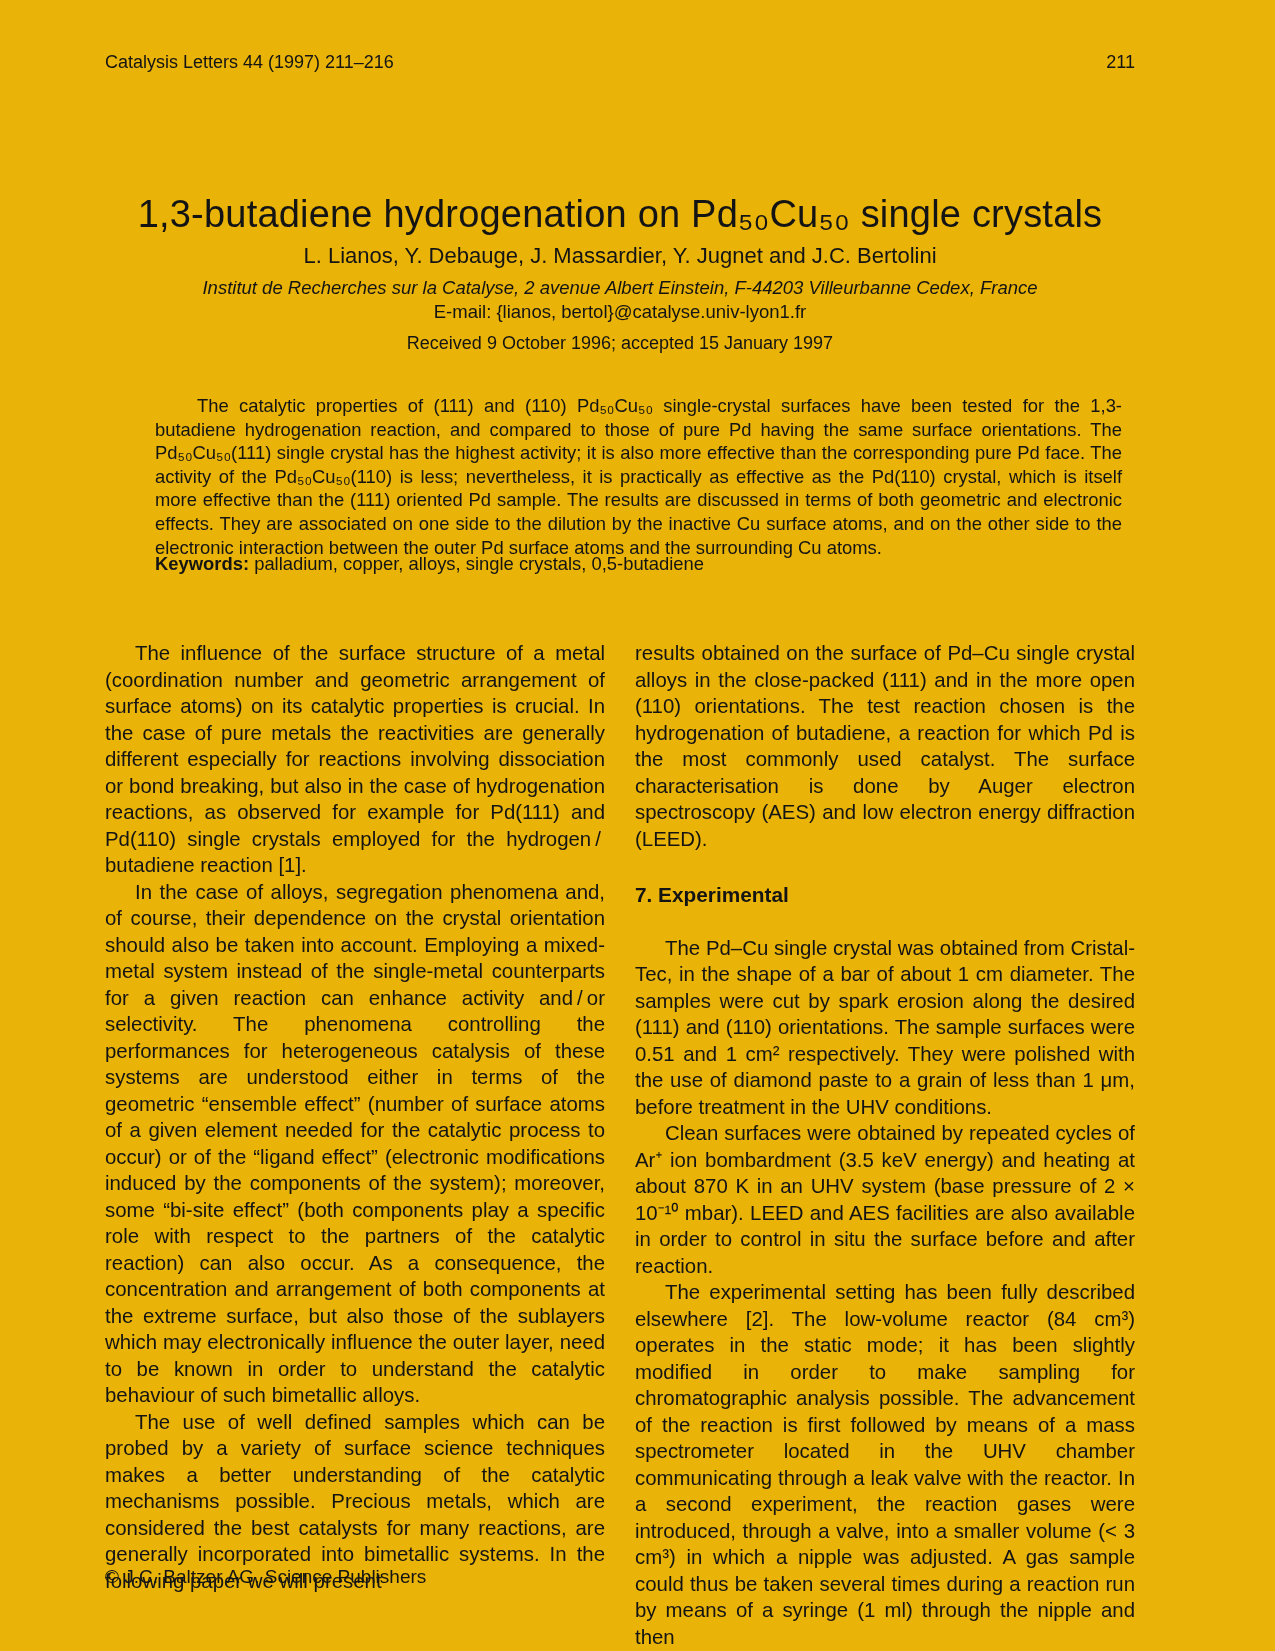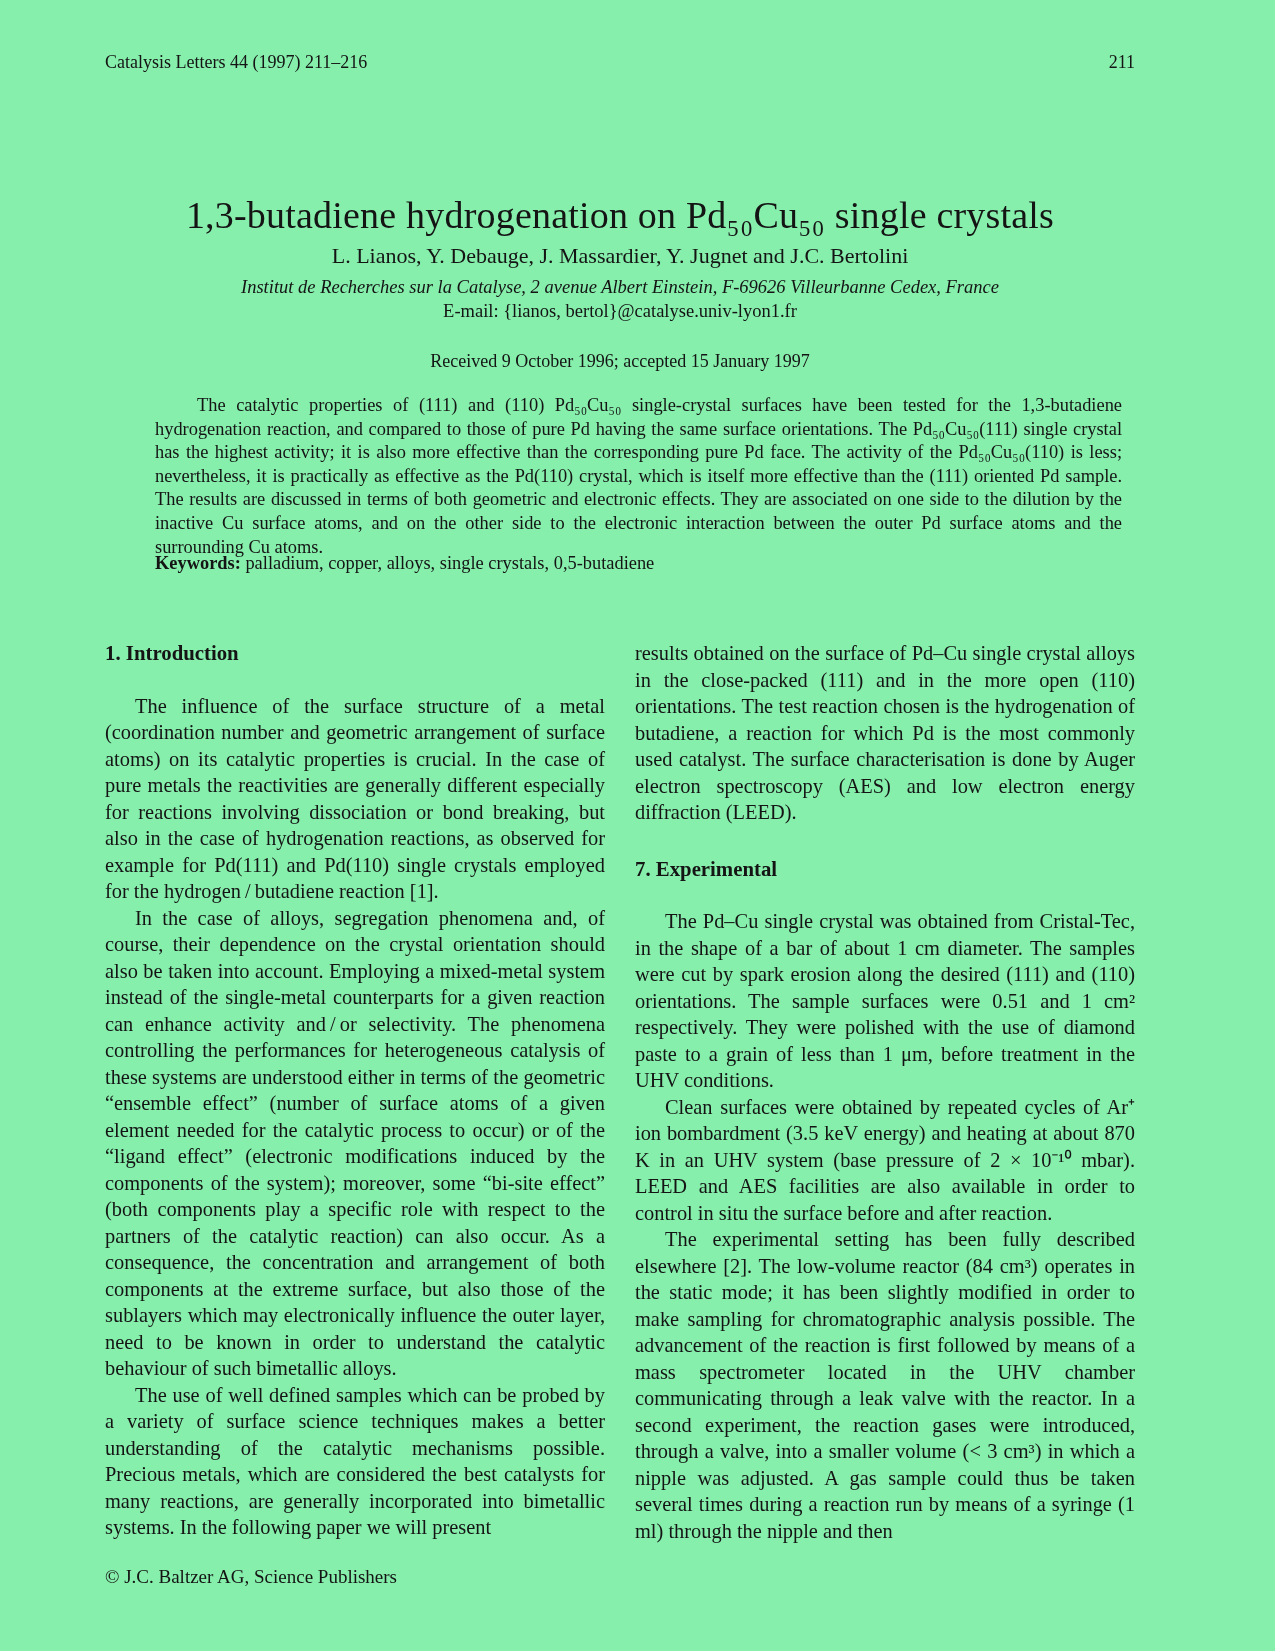--- a/index.html
+++ b/index.html
@@ -1,21 +1,21 @@
 <!DOCTYPE html>
 <html lang="en"><head>
 <meta charset="utf-8">
 <style>
   html,body{margin:0;padding:0;background:#e8e8e8;}
   .page{
     position:relative;
     width:1275px;height:1651px;
     margin:0 auto;
-    background:#86efac;
-    font-family:Liberation Serif, serif;
+    background:#eab308;
+    font-family:Liberation Sans, sans-serif;
     color:#141414;
     overflow:hidden;
   }
   .running-head{
     position:absolute;top:52px;left:105px;right:140px;
     display:flex;justify-content:space-between;align-items:baseline;
     font-size:18px;
   }
   .paper-title{
     position:absolute;top:168px;left:105px;right:140px;
@@ -27,21 +27,21 @@
   }
   .affiliation{
     position:absolute;top:277px;left:105px;right:140px;
     text-align:center;font-size:18.5px;font-style:italic;
   }
   .email{
     position:absolute;top:301px;left:105px;right:140px;
     text-align:center;font-size:18.5px;
   }
   .received{
-    position:absolute;top:351px;left:105px;right:140px;
+    position:absolute;top:333px;left:105px;right:140px;
     text-align:center;font-size:18px;
   }
   .abstract{
     position:absolute;top:394px;left:155px;width:967px;
     font-size:18.4px;line-height:23.6px;text-align:justify;
     text-indent:42px;
   }
   .keywords{
     position:absolute;top:553px;left:155px;width:967px;
     font-size:18.4px;
@@ -71,37 +71,36 @@
 
   <div class="running-head">
     <span>Catalysis Letters 44 (1997) 211–216</span>
     <span>211</span>
   </div>
 
   <h1 class="paper-title">1,3-butadiene hydrogenation on Pd₅₀Cu₅₀ single crystals</h1>
 
   <div class="authors">L. Lianos, Y. Debauge, J. Massardier, Y. Jugnet and J.C. Bertolini</div>
 
-  <div class="affiliation">Institut de Recherches sur la Catalyse, 2 avenue Albert Einstein, F-69626 Villeurbanne Cedex, France</div>
+  <div class="affiliation">Institut de Recherches sur la Catalyse, 2 avenue Albert Einstein, F-44203 Villeurbanne Cedex, France</div>
 
   <div class="email">E-mail: {lianos, bertol}@catalyse.univ-lyon1.fr</div>
 
   <div class="received">Received 9 October 1996; accepted 15 January 1997</div>
 
   <div class="abstract">The catalytic properties of (111) and (110) Pd₅₀Cu₅₀ single-crystal surfaces have been tested for the 1,3-butadiene hydrogenation reaction, and compared to those of pure Pd having the same surface orientations. The Pd₅₀Cu₅₀(111) single crystal has the highest activity; it is also more effective than the corresponding pure Pd face. The activity of the Pd₅₀Cu₅₀(110) is less; nevertheless, it is practically as effective as the Pd(110) crystal, which is itself more effective than the (111) oriented Pd sample. The results are discussed in terms of both geometric and electronic effects. They are associated on one side to the dilution by the inactive Cu surface atoms, and on the other side to the electronic interaction between the outer Pd surface atoms and the surrounding Cu atoms.</div>
 
   <div class="keywords">
     <b>Keywords:</b>
     <span>palladium, copper, alloys, single crystals, 0,5-butadiene</span>
   </div>
 
   <div class="columns">
 
     <div class="col">
-      <div class="sec-heading">1. Introduction</div>
       <p>The influence of the surface structure of a metal (coordination number and geometric arrangement of surface atoms) on its catalytic properties is crucial. In the case of pure metals the reactivities are generally different especially for reactions involving dissociation or bond breaking, but also in the case of hydrogenation reactions, as observed for example for Pd(111) and Pd(110) single crystals employed for the hydrogen / butadiene reaction [1].</p>
       <p>In the case of alloys, segregation phenomena and, of course, their dependence on the crystal orientation should also be taken into account. Employing a mixed-metal system instead of the single-metal counterparts for a given reaction can enhance activity and / or selectivity. The phenomena controlling the performances for heterogeneous catalysis of these systems are understood either in terms of the geometric “ensemble effect” (number of surface atoms of a given element needed for the catalytic process to occur) or of the “ligand effect” (electronic modifications induced by the components of the system); moreover, some “bi-site effect” (both components play a specific role with respect to the partners of the catalytic reaction) can also occur. As a consequence, the concentration and arrangement of both components at the extreme surface, but also those of the sublayers which may electronically influence the outer layer, need to be known in order to understand the catalytic behaviour of such bimetallic alloys.</p>
       <p>The use of well defined samples which can be probed by a variety of surface science techniques makes a better understanding of the catalytic mechanisms possible. Precious metals, which are considered the best catalysts for many reactions, are generally incorporated into bimetallic systems. In the following paper we will present</p>
     </div>
 
     <div class="col">
       <p class="no-indent">results obtained on the surface of Pd–Cu single crystal alloys in the close-packed (111) and in the more open (110) orientations. The test reaction chosen is the hydrogenation of butadiene, a reaction for which Pd is the most commonly used catalyst. The surface characterisation is done by Auger electron spectroscopy (AES) and low electron energy diffraction (LEED).</p>
       <div class="sec-heading spaced">7. Experimental</div>
       <p>The Pd–Cu single crystal was obtained from Cristal-Tec, in the shape of a bar of about 1 cm diameter. The samples were cut by spark erosion along the desired (111) and (110) orientations. The sample surfaces were 0.51 and 1 cm² respectively. They were polished with the use of diamond paste to a grain of less than 1 μm, before treatment in the UHV conditions.</p>
       <p>Clean surfaces were obtained by repeated cycles of Ar⁺ ion bombardment (3.5 keV energy) and heating at about 870 K in an UHV system (base pressure of 2 × 10⁻¹⁰ mbar). LEED and AES facilities are also available in order to control in situ the surface before and after reaction.</p>

